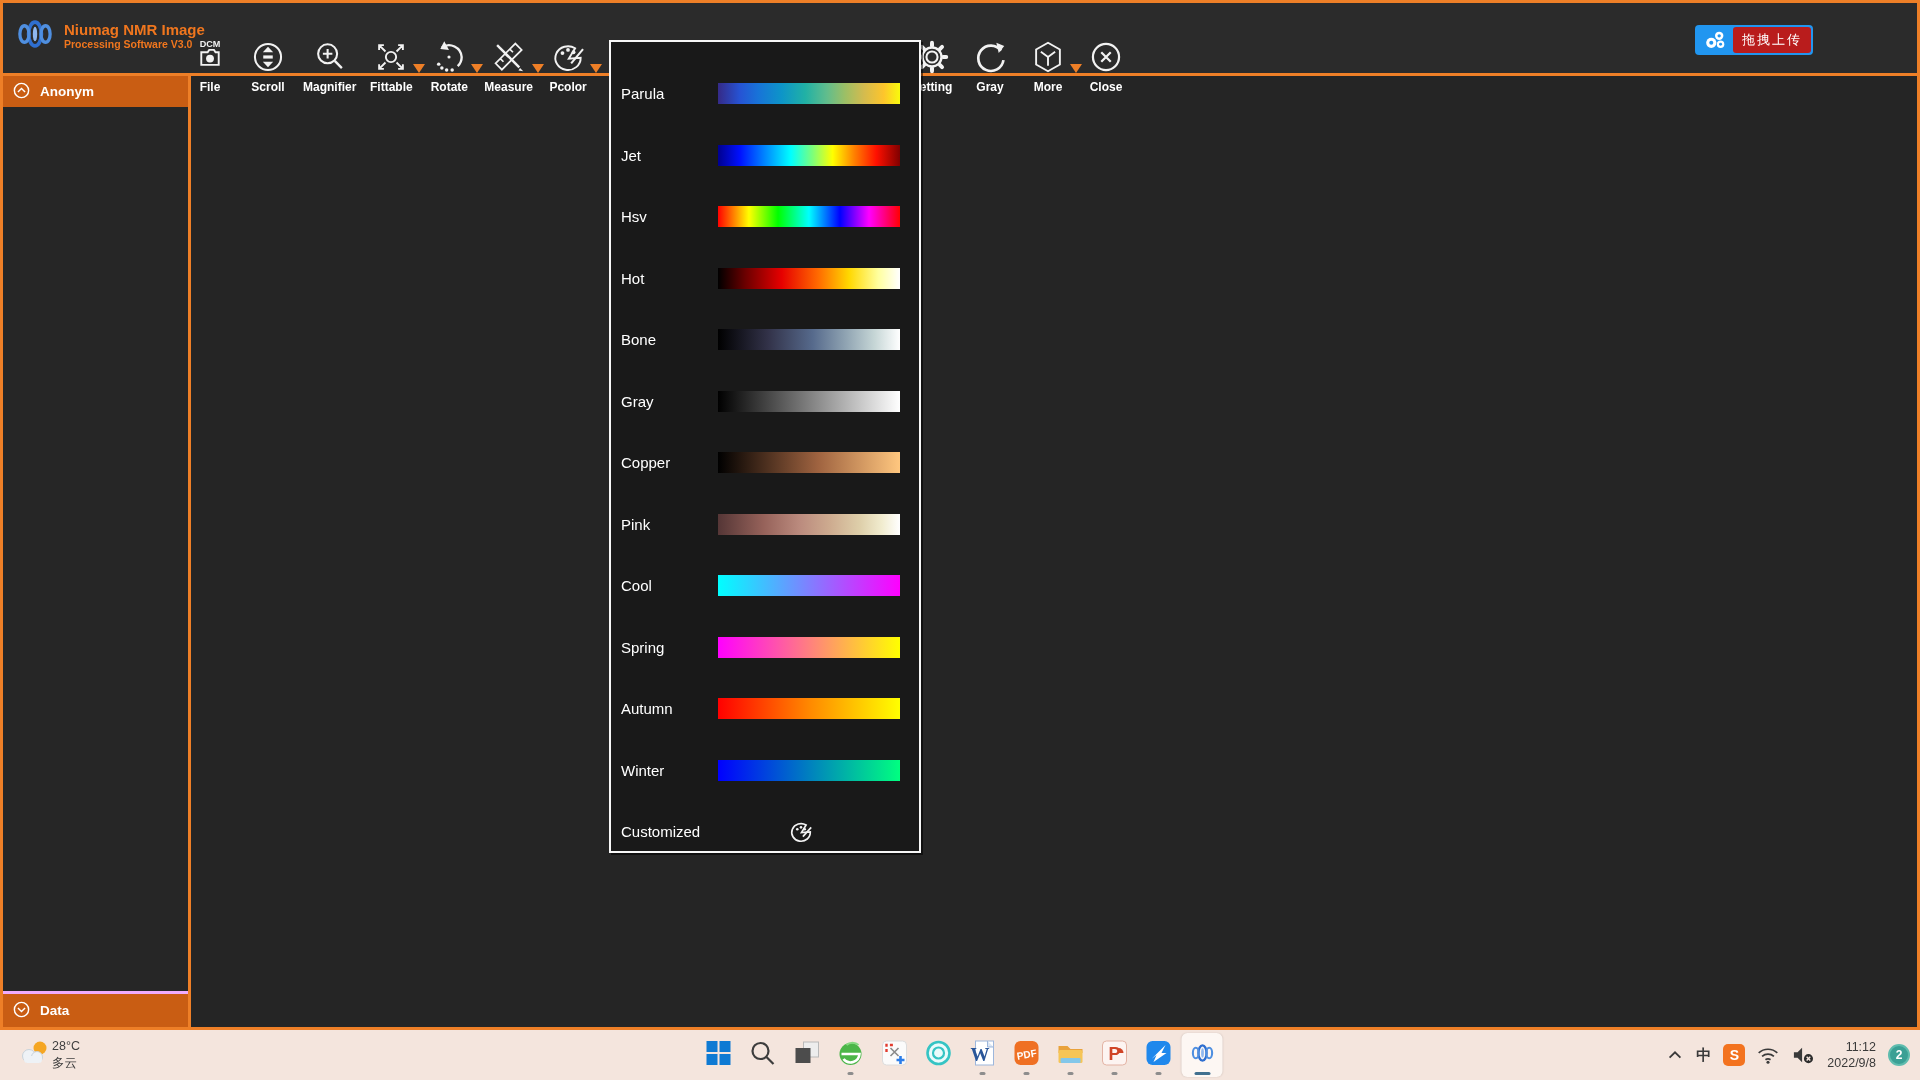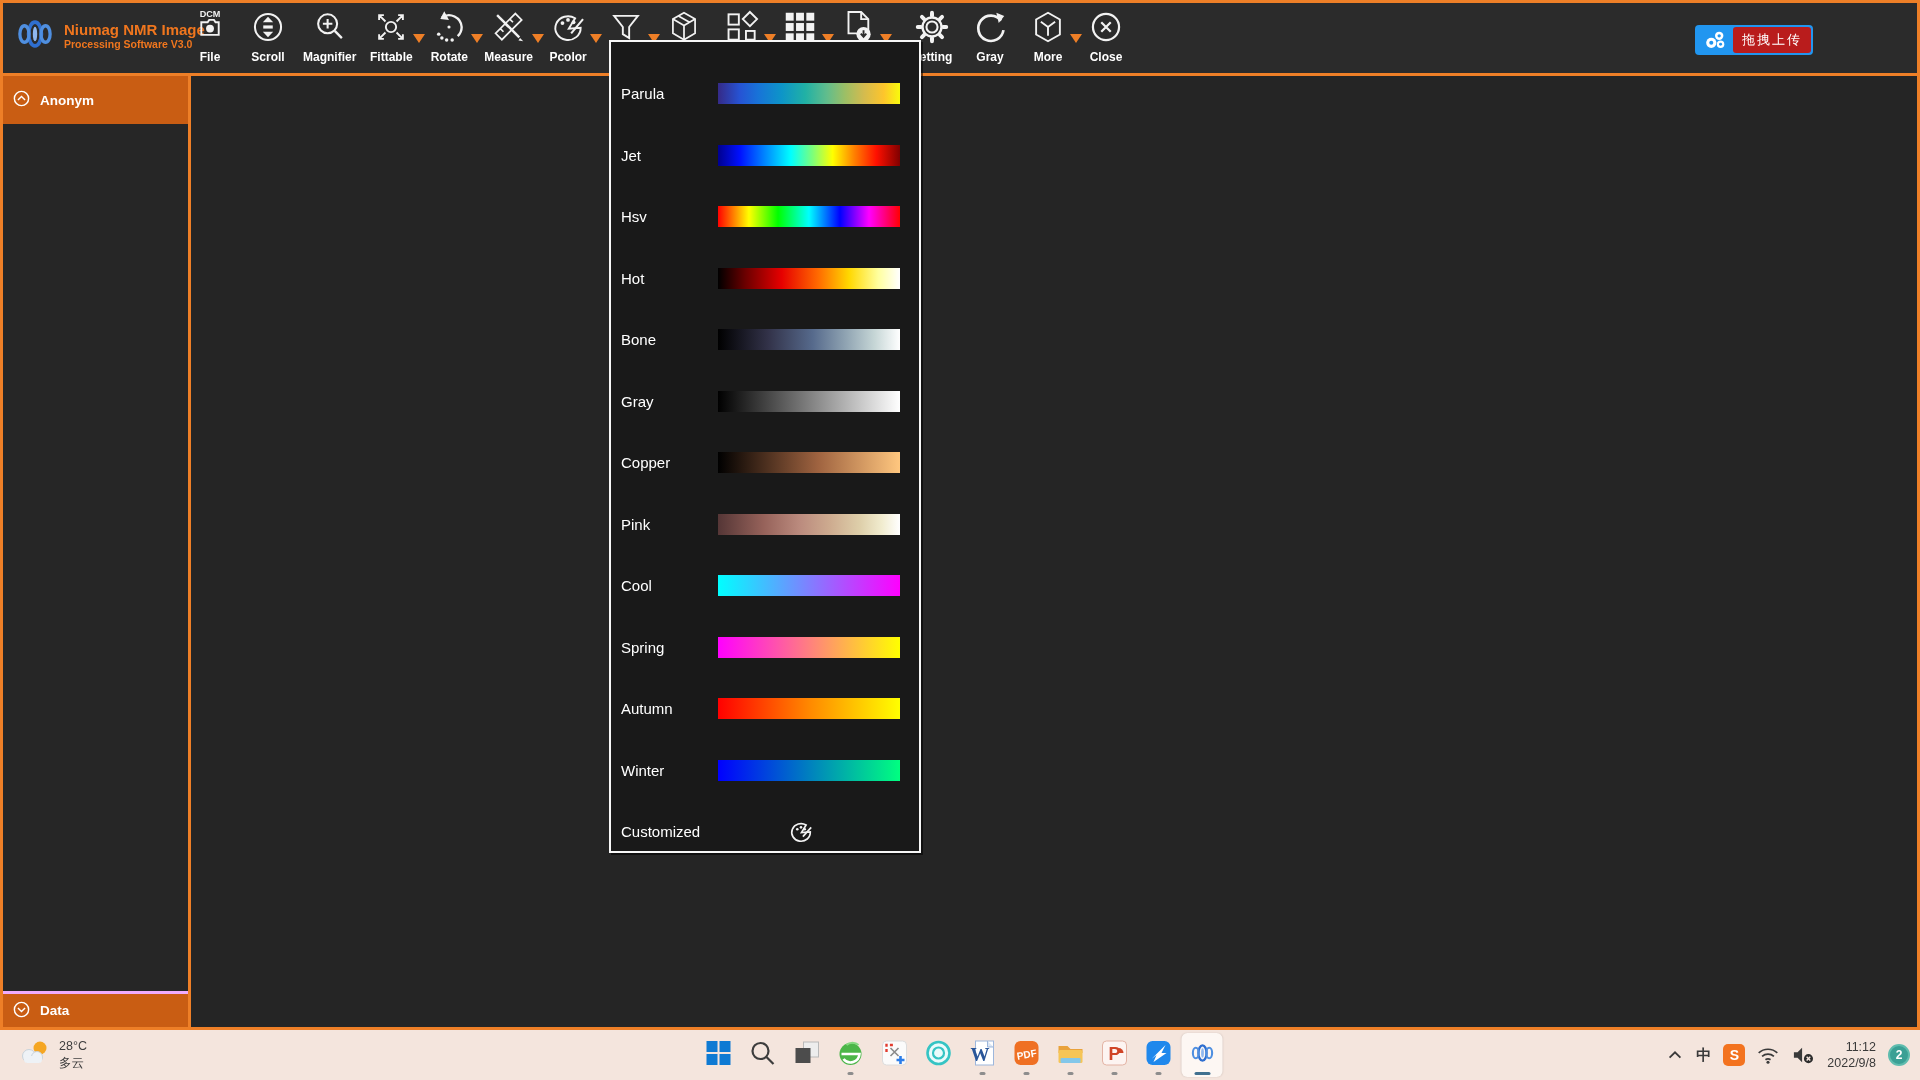--- a/index.html
+++ b/index.html
@@ -10,59 +10,59 @@
        border:3px solid #ee7f27;background:#252525;display:flex;flex-direction:column;}
 
   
   .toolbar{height:70px;min-height:70px;background:#2b2b2b;border-bottom:3px solid #ee7f27;
            display:flex;align-items:flex-start;position:relative;}
   .brand{display:flex;align-items:center;gap:7px;padding:9px 4px 0 10px;width:178px;box-sizing:border-box;}
   .brand svg{width:44px;height:44px;flex:none;}
   .brand-text{line-height:1.12;}
   .brand-title{color:#f0761e;font-weight:bold;font-size:15px;white-space:nowrap;}
   .brand-sub{color:#f0761e;font-weight:bold;font-size:10.5px;white-space:nowrap;}
-  .tb-buttons{display:flex;align-items:center;padding-top:5px;}
+  .tb-buttons{display:flex;align-items:center;padding-top:5px;margin-top:30px;}
   .tb-btn{position:relative;display:flex;flex-direction:column;align-items:center;
           min-width:46px;padding:0 6px;cursor:pointer;}
   .tb-btn:nth-child(13){margin-left:16px;}
   .tb-btn svg{width:38px;height:38px;}
   .tb-label{color:#fff;font-weight:bold;font-size:12px;margin-top:0;white-space:nowrap;min-height:14px;}
   .tb-caret{position:absolute;right:-5px;top:26px;width:0;height:0;
             border-left:6px solid transparent;border-right:6px solid transparent;border-top:9px solid #ee7f27;}
   
   .upload-btn{position:absolute;right:104px;top:22px;display:flex;align-items:center;height:30px;
               background:#2196f0;border-radius:4px;padding:2px;box-sizing:border-box;cursor:pointer;}
   .upload-btn .seg-icon{width:36px;display:flex;align-items:center;justify-content:center;}
   .upload-btn .seg-icon svg{width:26px;height:26px;}
   .upload-btn .seg-label{background:#b91c1c;color:#fff;border-radius:3px;height:26px;display:flex;
               align-items:center;padding:0 9px;font-size:13px;letter-spacing:2px;white-space:nowrap;}
 
   
   .content{flex:1;display:flex;min-height:0;}
   .sidebar{width:185px;min-width:185px;background:#262626;border-right:3px solid #ee7f27;
            display:flex;flex-direction:column;}
-  .panel-bar{height:48px;min-height:31px;background:#c95d13;display:flex;align-items:center;gap:9px;
+  .panel-bar{height:31px;min-height:31px;background:#c95d13;display:flex;align-items:center;gap:9px;
              padding-left:9px;color:#fff;font-weight:bold;font-size:13.5px;cursor:pointer;}
   .panel-bar svg{width:19px;height:19px;}
   .sidebar-body{flex:1;background:#262626;}
   .panel-bar.data{height:33px;min-height:33px;border-top:3px solid #f0abfc;}
   .canvas{flex:1;background:#252525;}
 
   
   .cm-menu{position:absolute;left:606px;top:37px;width:312px;background:#191919;
            border:2px solid #f7f7f7;box-sizing:border-box;padding:5px 0 4px 0;z-index:40;
            box-shadow:2px 2px 0 rgba(0,0,0,.55);}
   .cm-row{display:flex;align-items:center;height:29.5px;padding:0 10px;cursor:pointer;margin-top:32px;}
   .cm-label{width:97px;color:#fff;font-size:15px;white-space:nowrap;}
   .cm-swatch{width:182px;height:21px;}
   .cm-pal{margin-left:70px;width:26px;height:26px;}
 
   
   .taskbar{position:absolute;left:0;bottom:0;width:1920px;height:50px;background:#f4e5dd;}
-  .weather{position:absolute;left:8px;top:3px;height:44px;display:flex;align-items:center;gap:7px;
+  .weather{position:absolute;left:8px;top:3px;height:44px;display:flex;align-items:center;
            padding:0 10px;border-radius:4px;cursor:pointer;}
   .weather svg{width:34px;height:30px;}
   .weather-text{font-size:12.5px;color:#3f3f3f;line-height:1.35;}
   .task-icons{position:absolute;left:50%;top:3px;transform:translateX(-50%);display:flex;gap:3px;}
   .task-tile{width:41px;height:44px;border-radius:6px;display:flex;align-items:center;justify-content:center;
              position:relative;cursor:pointer;}
   .task-tile svg{width:28px;height:28px;}
   .run-dot{position:absolute;bottom:2px;left:50%;transform:translateX(-50%);width:6px;height:3px;
            border-radius:2px;background:#8d8d8d;}
   .task-tile.active{background:#fdf7f3;box-shadow:0 0 2px rgba(0,0,0,.12);}

